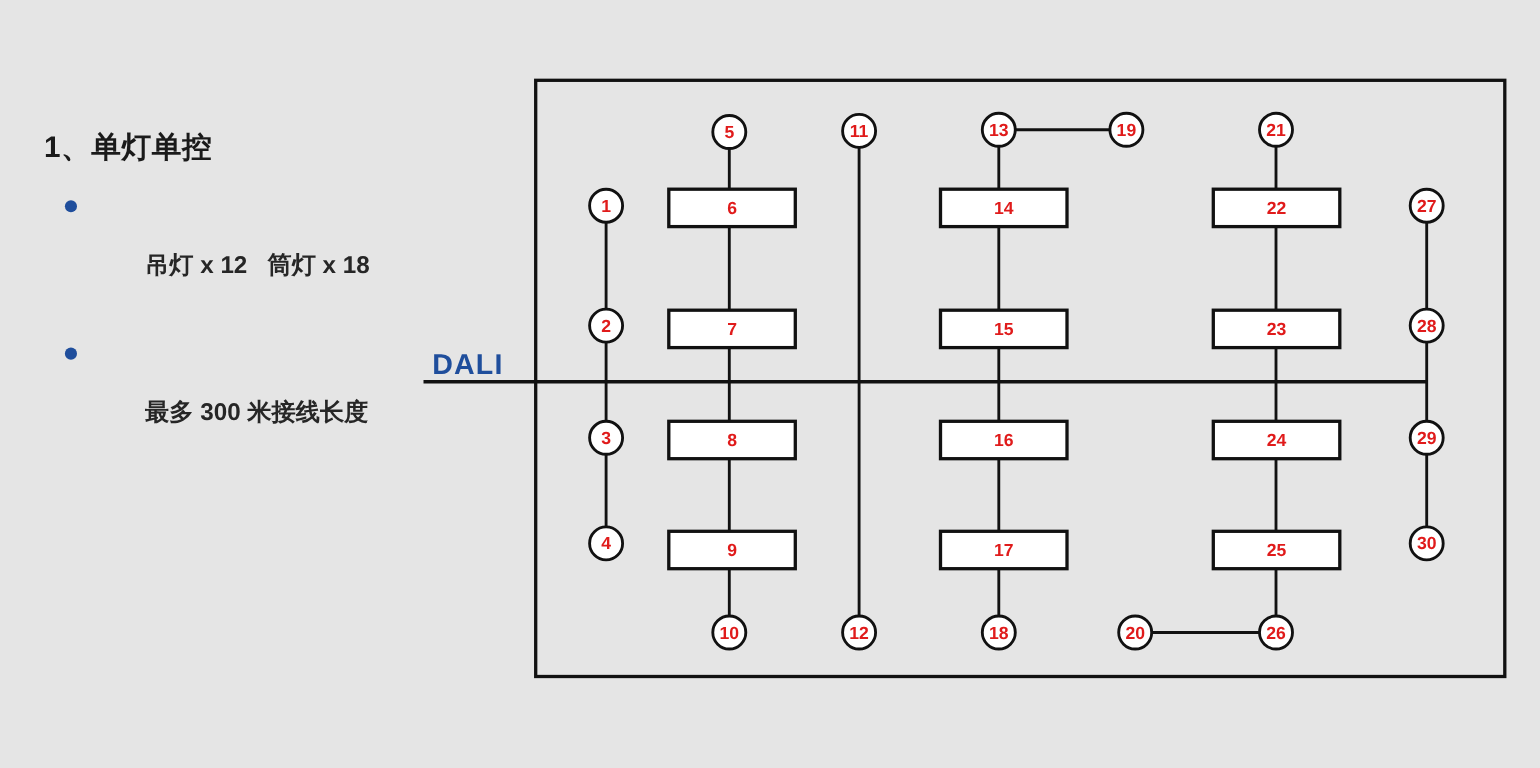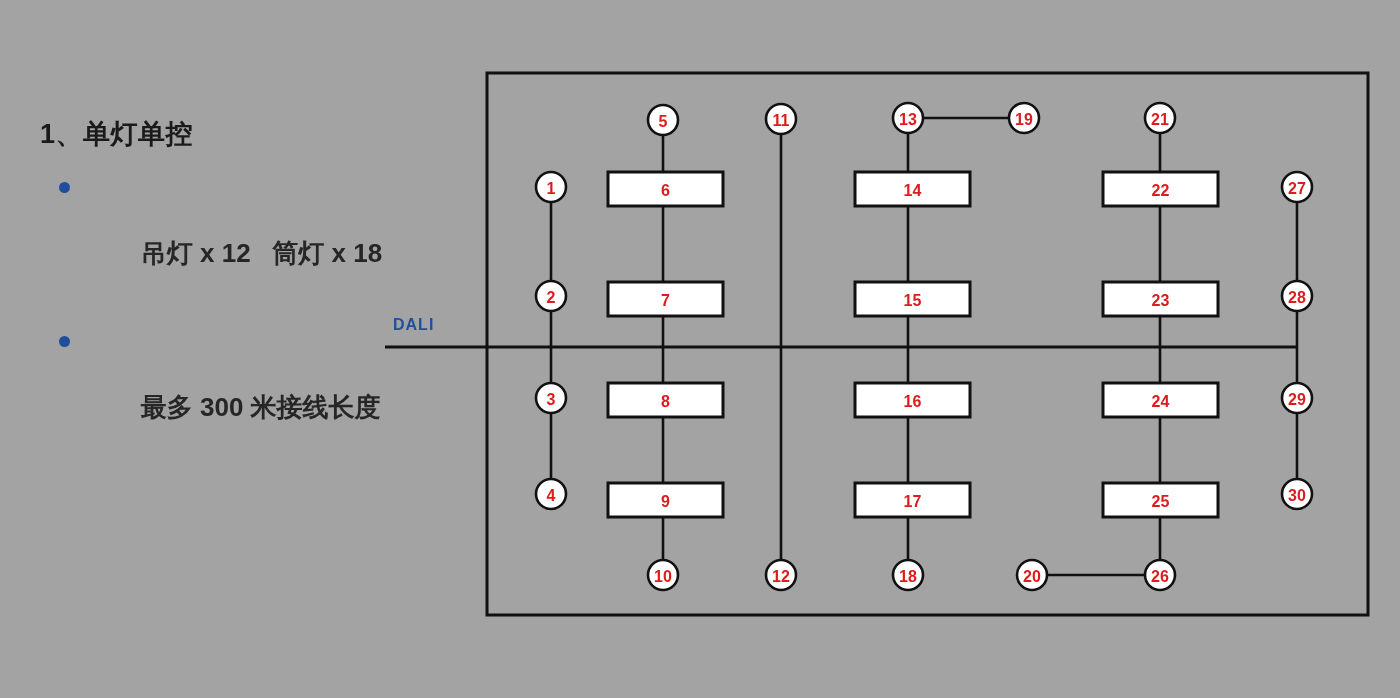--- a/index.html
+++ b/index.html
@@ -11,21 +11,21 @@
     width: 1400px;
     height: 698px;
     font-family: "Liberation Sans", "DejaVu Sans", sans-serif;
     overflow: hidden;
     position: relative;
   }
   #stage {
     position: relative;
     width: 1400px;
     height: 698px;
-    background: #a3a3a3;
+    background: #e5e5e5;
   }
 
   
   .text-panel {
     position: absolute;
     left: 40px;
     top: 118px;
     width: 400px;
   }
   .panel-title {
@@ -36,21 +36,21 @@
     margin: 0 0 22px 0;
     line-height: 1.2;
   }
   .bullet-list {
     margin: 0;
     padding: 0;
     list-style: none;
   }
   .bullet-item {
     position: relative;
-    font-size: 26px;
+    font-size: 22px;
     font-weight: 600;
     color: #262626;
     padding-left: 43px;
     margin-bottom: 24px;
     line-height: 1.25;
     white-space: pre;
   }
   .bullet-dot {
     position: absolute;
     left: 19px;
@@ -64,21 +64,21 @@
   
   .diagram {
     position: absolute;
     left: 0;
     top: 0;
   }
   .dali-label {
     position: absolute;
     left: 393px;
     top: 316px;
-    font-size: 16px;
+    font-size: 26px;
     font-weight: 700;
     color: #1F4E9C;
     letter-spacing: 1px;
   }
 
   text.node-num {
     fill: #E01B1B;
     font-family: "Liberation Sans", "DejaVu Sans", sans-serif;
     font-weight: 700;
     font-size: 16px;

